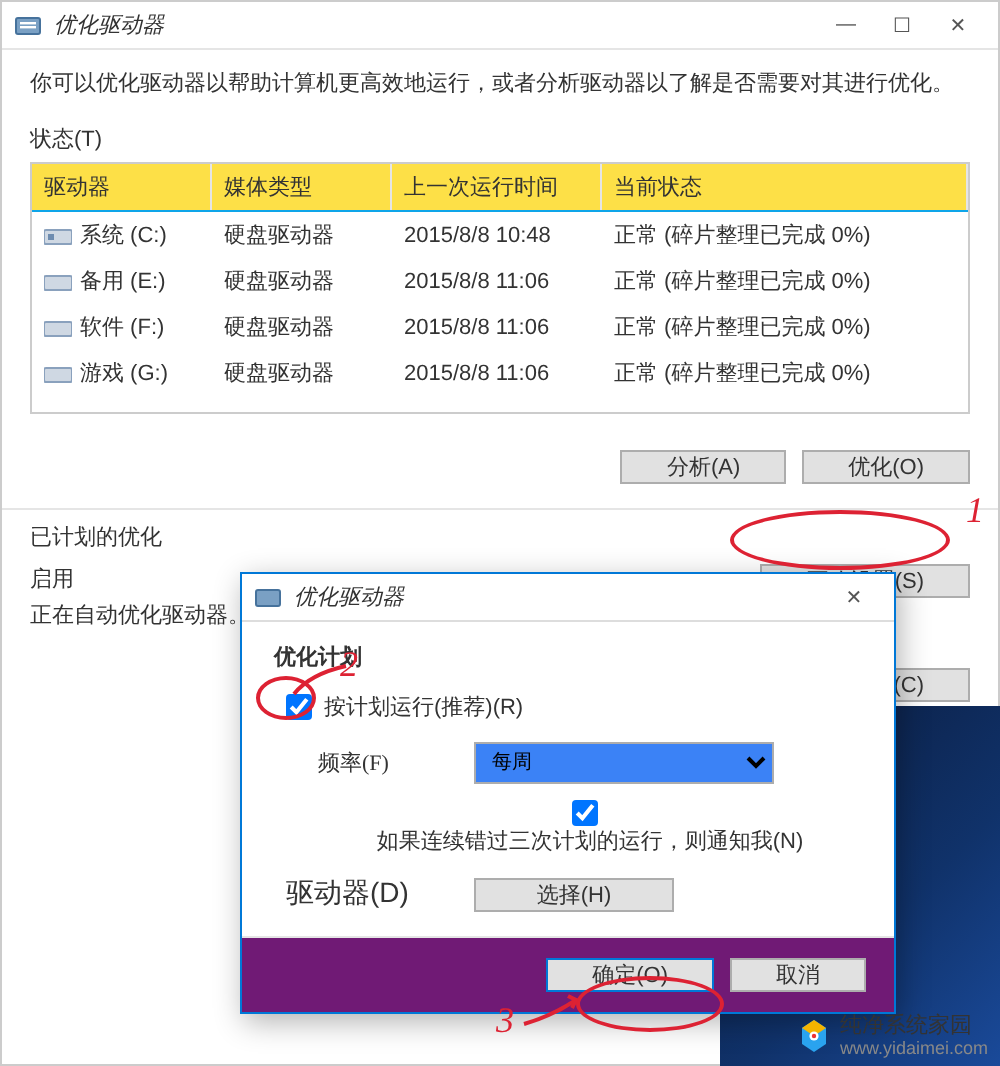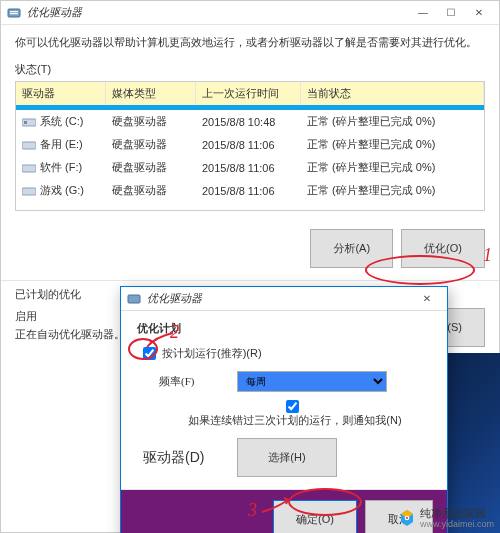--- a/index.html
+++ b/index.html
@@ -9,33 +9,33 @@
 .titlebar { height: 24px; display: flex; align-items: center; padding: 0 6px; border-bottom: 1px solid #e5e5e5; }
 .titlebar .icon { width: 14px; height: 14px; margin-right: 6px; display: flex; align-items: center; justify-content: center; }
 .titlebar .title { flex: 1; font-size: 11px; font-style: italic; }
 .titlebar .winbtn { width: 28px; height: 20px; display: flex; align-items: center; justify-content: center; color: #555; font-size: 10px; }
 
 .description { padding: 10px 14px 8px 14px; font-size: 11px; color: #333; line-height: 1.4; }
 
 .status-section { padding: 4px 14px 8px 14px; }
 .status-label { font-size: 11px; margin-bottom: 4px; }
 .drive-table { border: 1px solid #ccc; background: #fff; }
-.drive-table .thead { display: flex; background: #fef9c3; border-bottom: 5px solid #0ea5e9; }
+.drive-table .thead { display: flex; background: #fde047; border-bottom: 1px solid #0ea5e9; }
 .drive-table .th { padding: 4px 6px; font-size: 11px; color: #333; border-right: 1px solid #e5e5e5; }
 .col-drive { width: 90px; }
 .col-type { width: 90px; }
 .col-last { width: 105px; }
 .col-status { flex: 1; }
 .drive-table .tbody { min-height: 100px; }
 .drive-table .trow { display: flex; padding: 2px 0; }
 .drive-table .td { padding: 2px 6px; font-size: 11px; color: #333; display: flex; align-items: center; white-space: nowrap; overflow: hidden; }
 .drive-icon { width: 14px; height: 10px; margin-right: 4px; display: inline-block; }
 
 .action-row { display: flex; justify-content: flex-end; gap: 8px; padding: 10px 14px 8px 14px; }
-.win-btn { min-width: 80px; height: 39px; border: 1px solid #adadad; background: #e1e1e1; font-size: 11px; color: #333; cursor: pointer; padding: 0 22px; }
+.win-btn { min-width: 80px; height: 17px; border: 1px solid #adadad; background: #e1e1e1; font-size: 11px; color: #333; cursor: pointer; padding: 0 22px; }
 
 .schedule-section { padding: 6px 14px; border-top: 1px solid #e5e5e5; margin-top: 4px; }
 .schedule-title { font-size: 11px; margin-bottom: 6px; }
 .schedule-row { display: flex; justify-content: space-between; align-items: flex-start; }
 .schedule-info div { font-size: 11px; color: #333; line-height: 1.6; }
 
 .close-row { display: flex; justify-content: flex-end; padding: 10px 14px; }
 
 
 .dialog { position: absolute; left: 120px; top: 286px; width: 328px; border: 1px solid #0078d7; background: #fff; box-shadow: 2px 4px 14px rgba(0,0,0,0.3); z-index: 10; }

